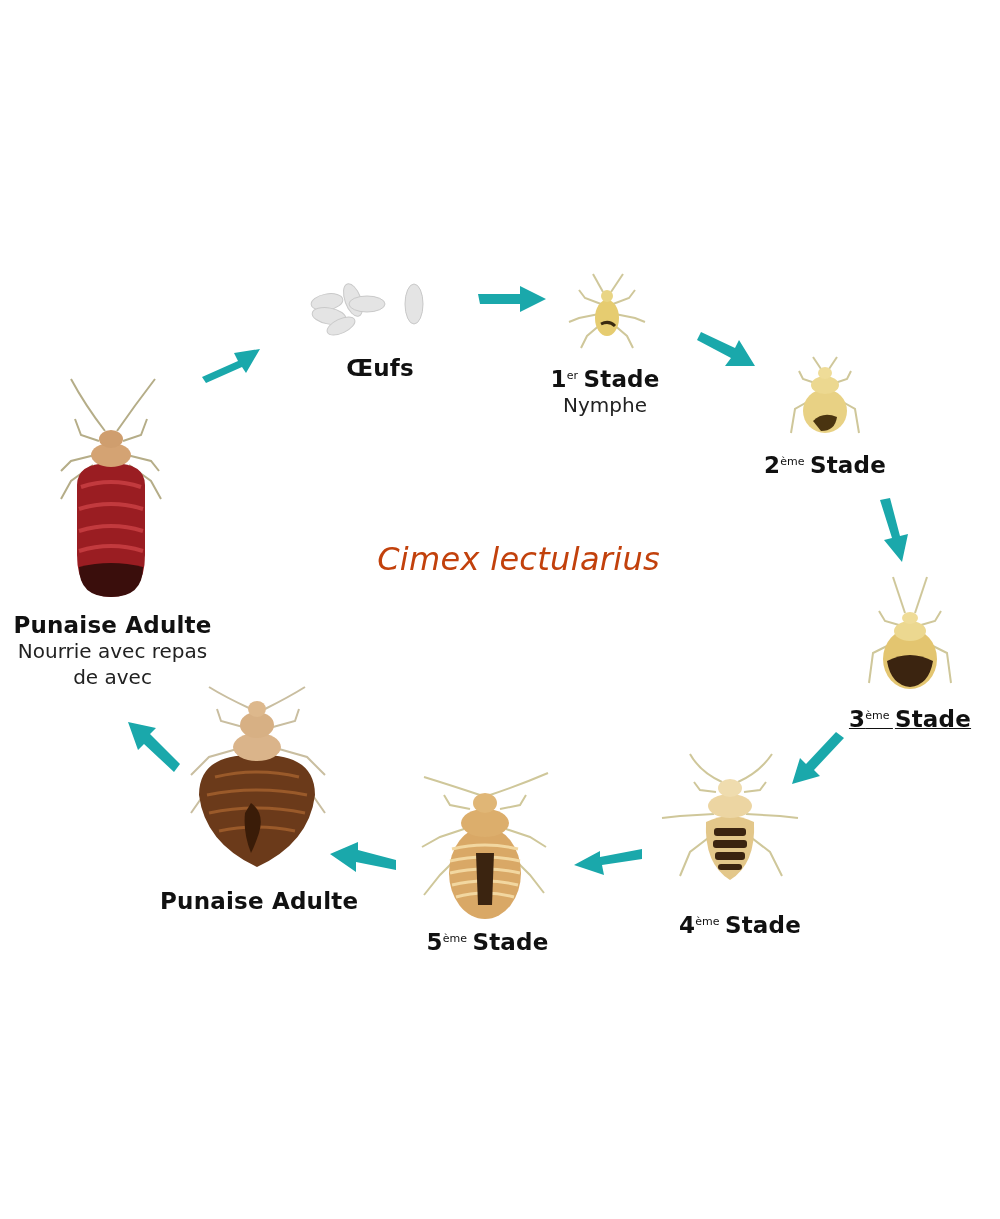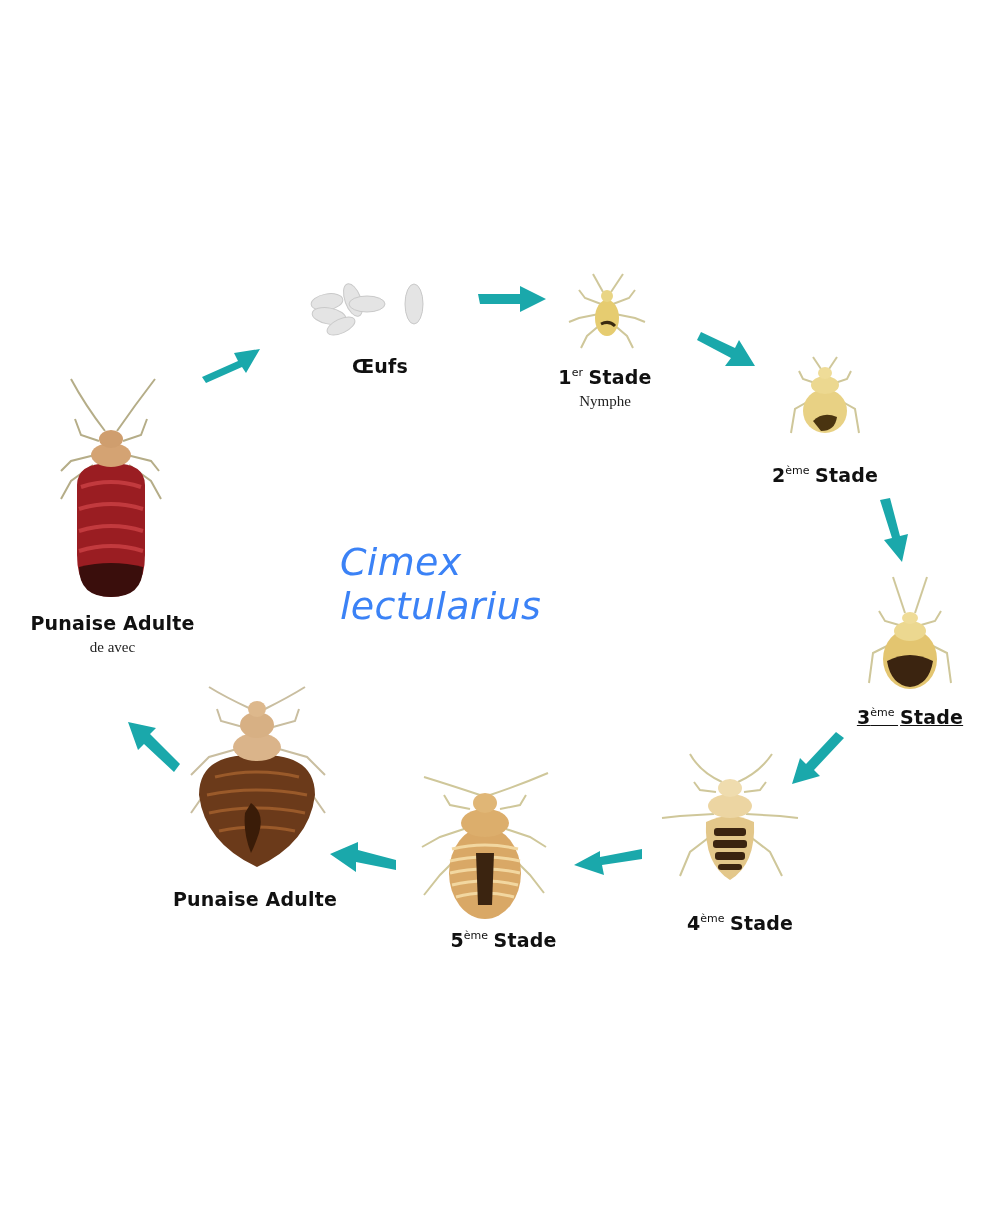--- a/index.html
+++ b/index.html
@@ -1,21 +1,21 @@
 <!DOCTYPE html>
 <html><head>
 <meta charset="utf-8">
 <style>
   html,body{margin:0;padding:0;background:#fff;}
   body{width:1000px;height:1219px;position:relative;overflow:hidden;font-family:"DejaVu Sans","Liberation Sans",sans-serif;color:#111;}
   .label{position:absolute;text-align:center;white-space:nowrap;}
-  .bold{font-weight:bold;font-size:19px;letter-spacing:0.2px;}
-  .sub{font-size:15px;font-weight:normal;color:#222;line-height:26px;font-family:Liberation Serif, serif;}
+  .bold{font-weight:bold;font-size:23px;letter-spacing:0.2px;}
+  .sub{font-size:20px;font-weight:normal;color:#222;line-height:26px;}
   sup{font-size:11px;vertical-align:8px;margin-right:2px;margin-top:32px;}
-  .title{position:absolute;left:340px;top:540px;width:320px;text-align:left;font-style:italic;font-size:38px;color:#3b82f6;font-weight:normal;font-family:"DejaVu Sans",sans-serif;letter-spacing:0.3px;}
+  .title{position:absolute;left:340px;top:540px;width:320px;text-align:right;font-style:italic;font-size:32px;color:#c2410c;font-weight:normal;font-family:"DejaVu Sans",sans-serif;letter-spacing:0.3px;}
   svg{position:absolute;overflow:visible;}
 </style>
 </head>
 <body>
 
 <div class="title">Cimex lectularius</div>
 
 <svg style="left:305px;top:282px" width="130" height="60" viewBox="0 0 130 60">
   <g fill="#e4e4e4" stroke="#c9c9c9" stroke-width="1">
     <ellipse cx="22" cy="20" rx="16" ry="8" transform="rotate(-10 22 20)"></ellipse>
@@ -55,21 +55,21 @@
     <path d="M30 28 L18 24 L14 16"></path>
       <path d="M50 28 L62 24 L66 16"></path>
     <path d="M24 46 L10 54 L6 78"></path>
       <path d="M56 46 L70 54 L74 78"></path>
   </g>
   <circle cx="40" cy="56" r="22" fill="#e8d184"></circle>
   <ellipse cx="40" cy="30" rx="14" ry="9" fill="#ecd890"></ellipse>
   <ellipse cx="40" cy="18" rx="7" ry="6" fill="#efdc98"></ellipse>
   <path d="M28 66 Q38 56 52 62 Q50 76 36 76 Z" fill="#4a3410"></path>
 </svg>
-<div class="label" style="left:760px;top:464px;width:130px;">
+<div class="label" style="left:760px;top:452px;width:130px;">
   <span class="bold">2</span><sup>ème </sup><span class="bold">Stade</span>
 </div>
 
 <svg style="left:865px;top:575px" width="90" height="120" viewBox="0 0 90 120">
   <g stroke="#cfc79a" stroke-width="2" fill="none">
     <path d="M40 38 L28 2"></path>
       <path d="M50 38 L62 2"></path>
     <path d="M34 50 L20 46 L14 36"></path>
       <path d="M56 50 L70 46 L76 36"></path>
     <path d="M24 70 L8 78 L4 108"></path>
@@ -125,21 +125,21 @@
     <path d="M32 84 Q65 76 98 84"></path>
       <path d="M30 96 Q65 88 100 96"></path>
       <path d="M30 108 Q65 100 100 108"></path>
     <path d="M32 120 Q65 112 98 120"></path>
       <path d="M36 132 Q65 124 94 132"></path>
   </g>
   <path d="M56 88 L74 88 L72 140 L58 140 Z" fill="#3b2410"></path>
   <ellipse cx="65" cy="58" rx="24" ry="14" fill="#dcae6c"></ellipse>
   <ellipse cx="65" cy="38" rx="12" ry="10" fill="#e0b676"></ellipse>
 </svg>
-<div class="label" style="left:436px;top:929px;width:135px;text-align:center;">
+<div class="label" style="left:420px;top:929px;width:135px;text-align:center;">
   <span class="bold">5</span><sup>ème </sup><span class="bold">Stade</span>
 </div>
 
 <svg style="left:185px;top:683px" width="145" height="190" viewBox="0 0 145 190">
   <g stroke="#c9bea0" stroke-width="2" fill="none">
     <path d="M66 26 Q40 14 24 4"></path>
       <path d="M80 26 Q104 14 120 4"></path>
     <path d="M58 44 L36 38 L32 26"></path>
       <path d="M88 44 L110 38 L114 26"></path>
     <path d="M52 66 L24 74 L6 92"></path>
@@ -180,20 +180,21 @@
       <path d="M24 134 Q56 124 88 134"></path>
       <path d="M24 156 Q56 146 88 156"></path>
       <path d="M24 176 Q56 166 88 176"></path>
   </g>
   <path d="M24 192 Q56 184 88 192 Q88 222 56 222 Q24 222 24 192 Z" fill="#3a0e0c"></path>
   <ellipse cx="56" cy="80" rx="20" ry="12" fill="#d4a373"></ellipse>
   <ellipse cx="56" cy="64" rx="12" ry="9" fill="#cf9e6e"></ellipse>
 </svg>
 <div class="label" style="left:0px;top:612px;width:225px;">
   <div class="bold">Punaise Adulte</div>
+  <div class="sub">Nourrie avec repas</div>
   <div class="sub">de avec</div>
 </div>
 
 <svg style="left:200px;top:345px" width="62" height="40" viewBox="0 0 62 40">
   <path d="M2 32 L38 16 L34 8 L60 4 L46 28 L42 22 L6 38 Z" fill="#1aa8ab"></path>
 </svg>
 <svg style="left:478px;top:286px" width="70" height="28" viewBox="0 0 70 28">
   <path d="M0 8 L42 8 L42 0 L68 13 L42 26 L42 18 L2 18 Z" fill="#1aa8ab"></path>
 </svg>
 <svg style="left:695px;top:332px" width="62" height="38" viewBox="0 0 62 38">

